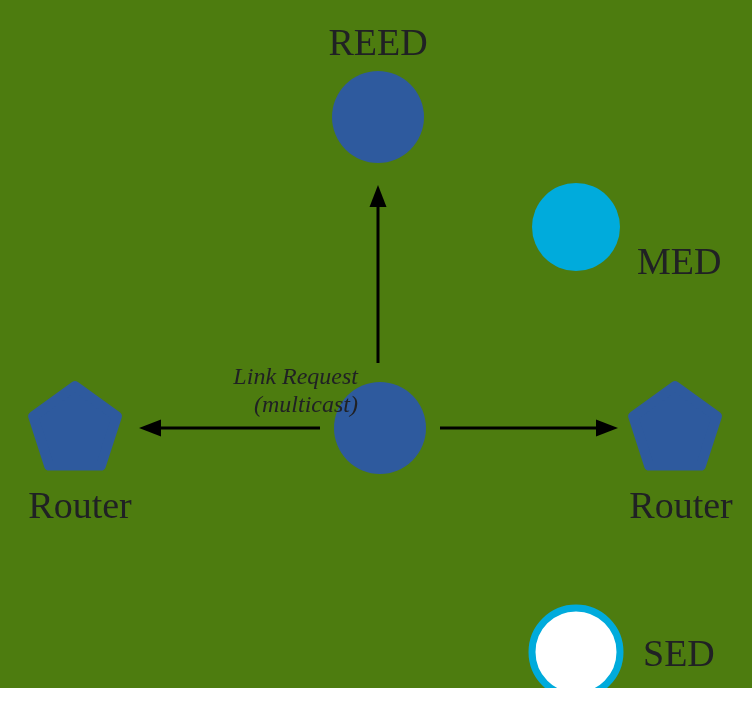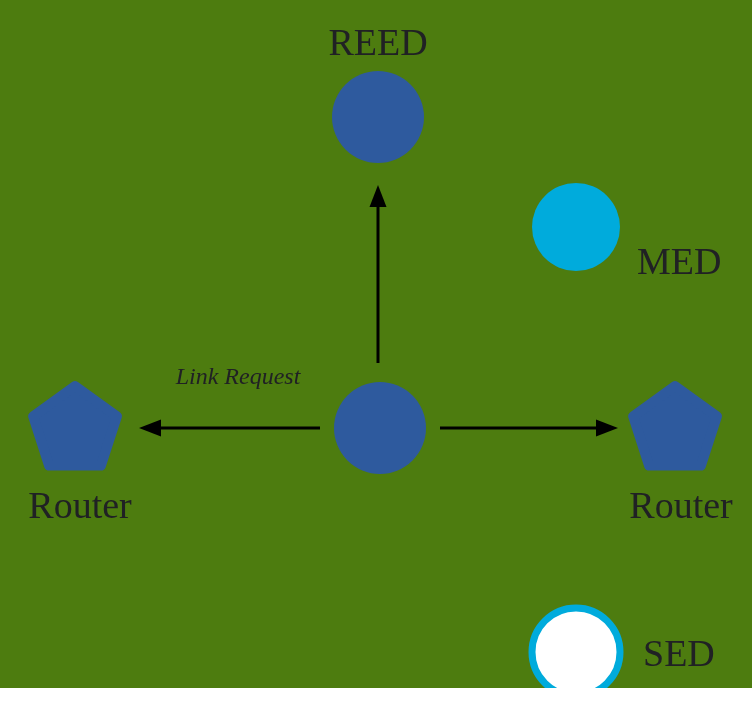--- a/index.html
+++ b/index.html
@@ -29,21 +29,21 @@
   }
   .centered {
     width: 200px;
     text-align: center;
   }
   .annotation {
     position: absolute;
     left: 118px;
     top: 362px;
     width: 240px;
-    text-align: center;
+    text-align: right;
     font-size: 24px;
     font-style: italic;
     line-height: 28px;
     color: #202124;
   }
 </style>
 </head>
 <body>
 
 <div id="canvas">
@@ -83,15 +83,16 @@
   <div class="node-label" style="left:637px; top:218px;margin-top:21px;">MED</div>
 
   <div class="node-label centered" style="left:-20px; top:483px;">Router</div>
 
   <div class="node-label centered" style="left:581px; top:483px;">Router</div>
 
   <div class="node-label" style="left:643px; top:631px;text-align:right;">SED</div>
 
   <div class="annotation">
     <div>Link Request</div>
+    <div>(multicast)</div>
   </div>
 
 </div>
 
 </body></html>

